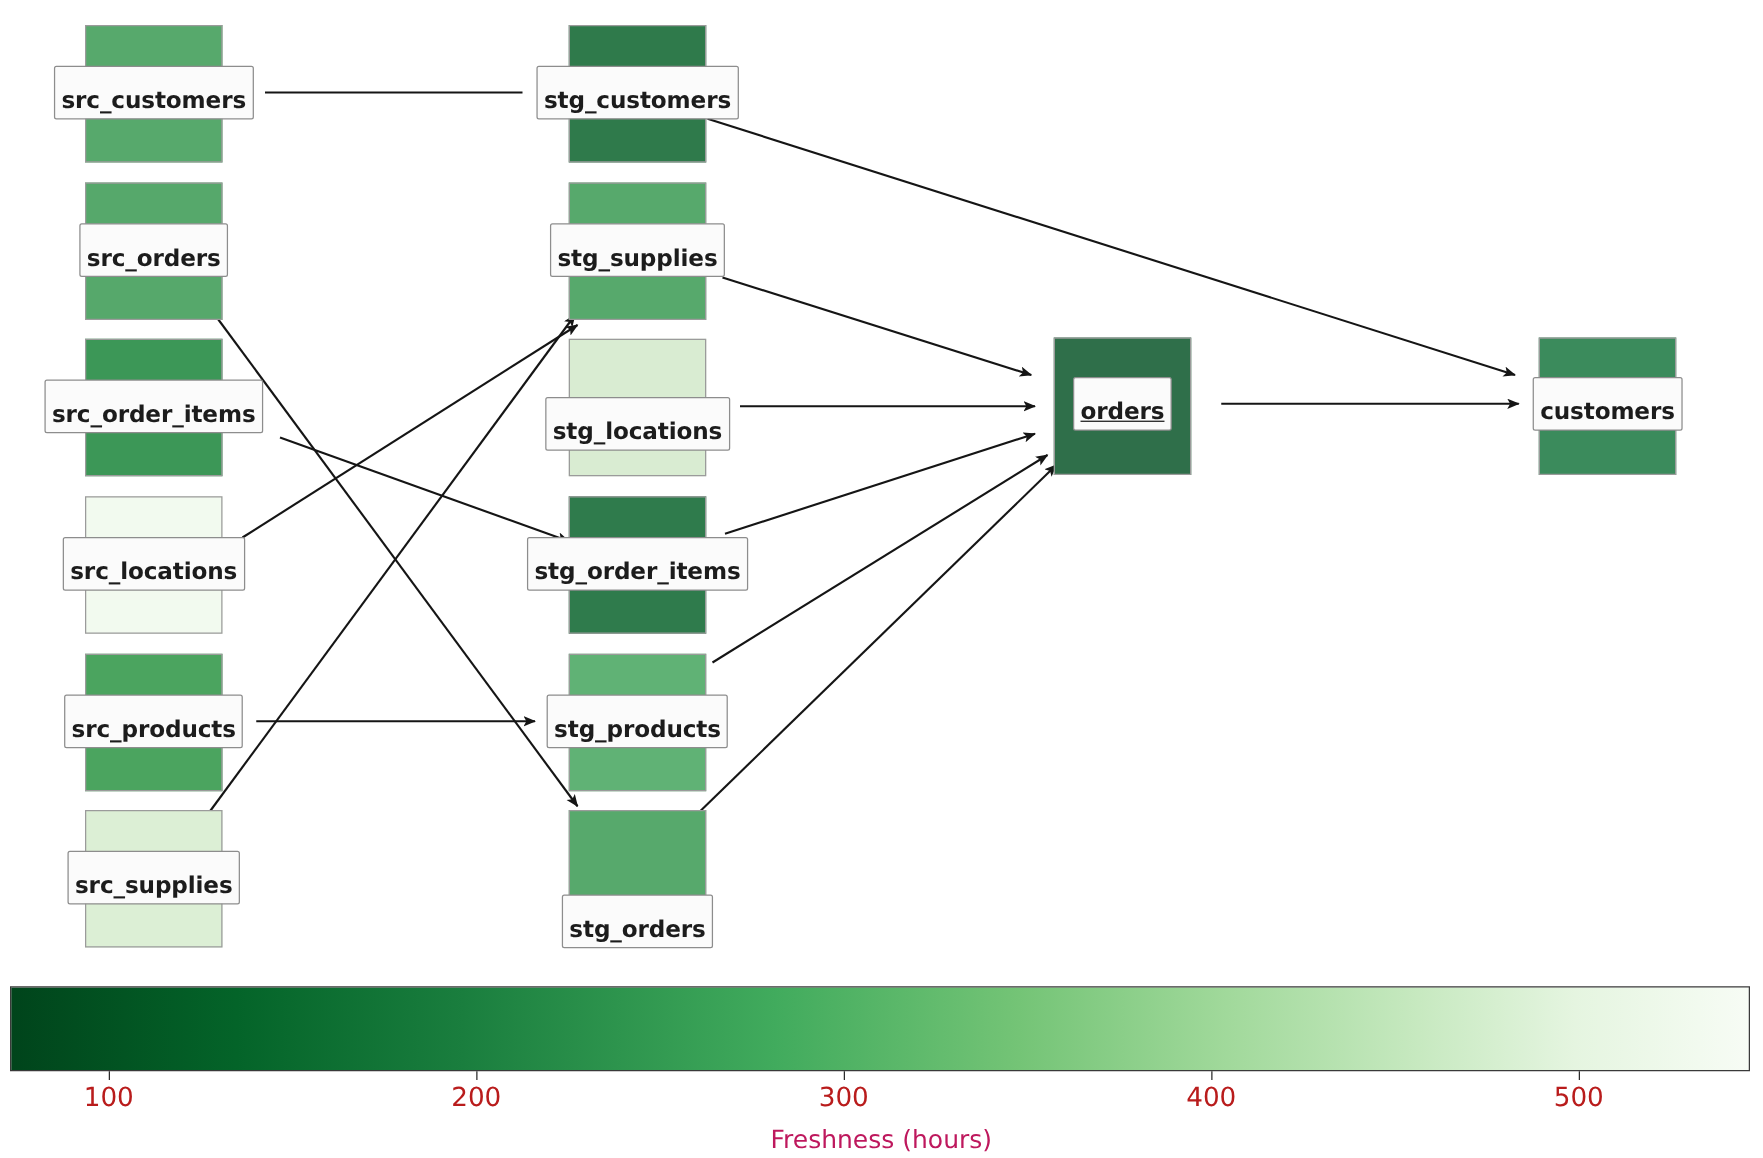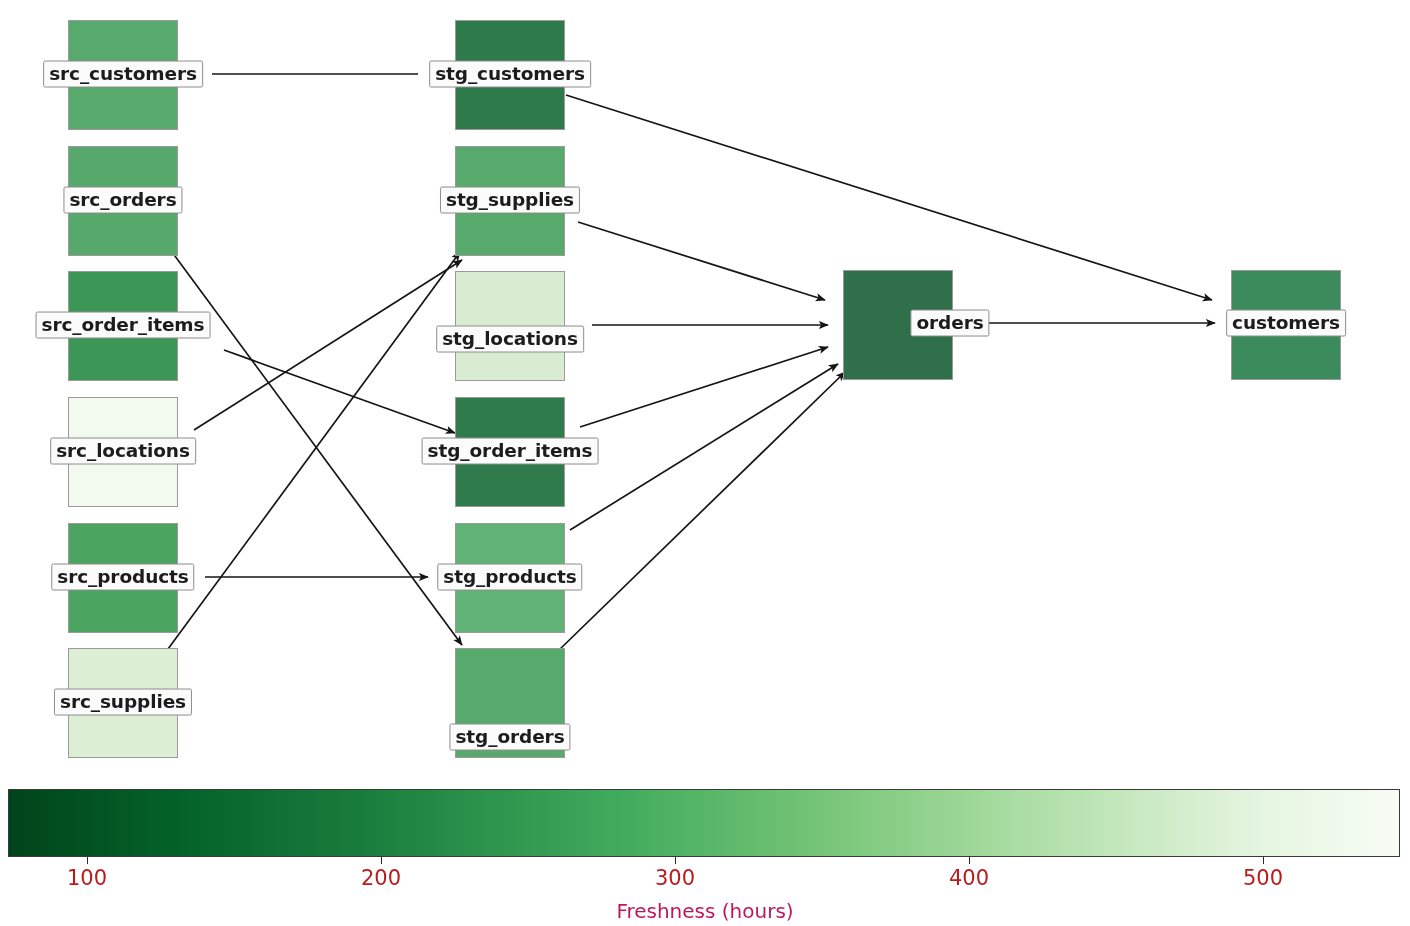--- a/index.html
+++ b/index.html
@@ -19,21 +19,21 @@
     position:absolute;
     box-sizing:border-box;
     border:1.6px solid #9b9b9b;
   }
   .node-label{
     position:absolute;
     transform:translate(-50%,-50%);
     background:#fbfbfb;
     border:1.3px solid #8d8d8d;
     border-radius:2px;
-    padding:2px 5px 3px 5px;
+    padding:18px 5px 3px 5px;
     font-size:18.5px;
     font-weight:bold;
     color:#1c1c1c;
     white-space:nowrap;
     line-height:1.08;
     letter-spacing:-0.1px;
   }
 
   
   #colorbar-wrap{position:absolute;left:0;top:780px;width:1410px;height:146px;}
@@ -135,21 +135,21 @@
     <div class="node-label" style="left:123px;top:577px;">src_products</div>
     <div class="node-label" style="left:123px;top:702px;">src_supplies</div>
 
     <div class="node-label" style="left:510px;top:74px;">stg_customers</div>
     <div class="node-label" style="left:510px;top:200px;">stg_supplies</div>
     <div class="node-label" style="left:510px;top:339px;">stg_locations</div>
     <div class="node-label" style="left:510px;top:451px;">stg_order_items</div>
     <div class="node-label" style="left:510px;top:577px;">stg_products</div>
     <div class="node-label" style="left:510px;top:702px;margin-top:35px;">stg_orders</div>
 
-    <div class="node-label" style="left:950px;top:323px;">orders</div>
+    <div class="node-label" style="left:898px;top:323px;text-decoration:underline;">orders</div>
     <div class="node-label" style="left:1286px;top:323px;">customers</div>
 
   </div>
 
   <div id="colorbar-wrap">
     <div id="colorbar"></div>
 
     <div class="cb-tick" style="left:87px;"></div>
     <div class="cb-tick" style="left:381px;"></div>
     <div class="cb-tick" style="left:675px;"></div>

